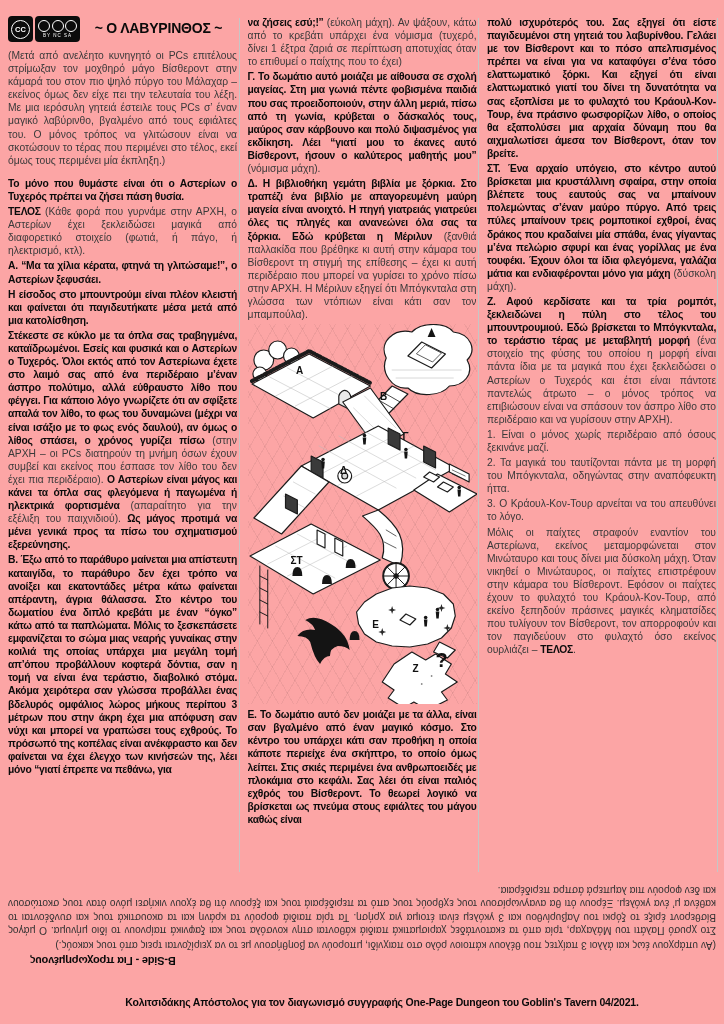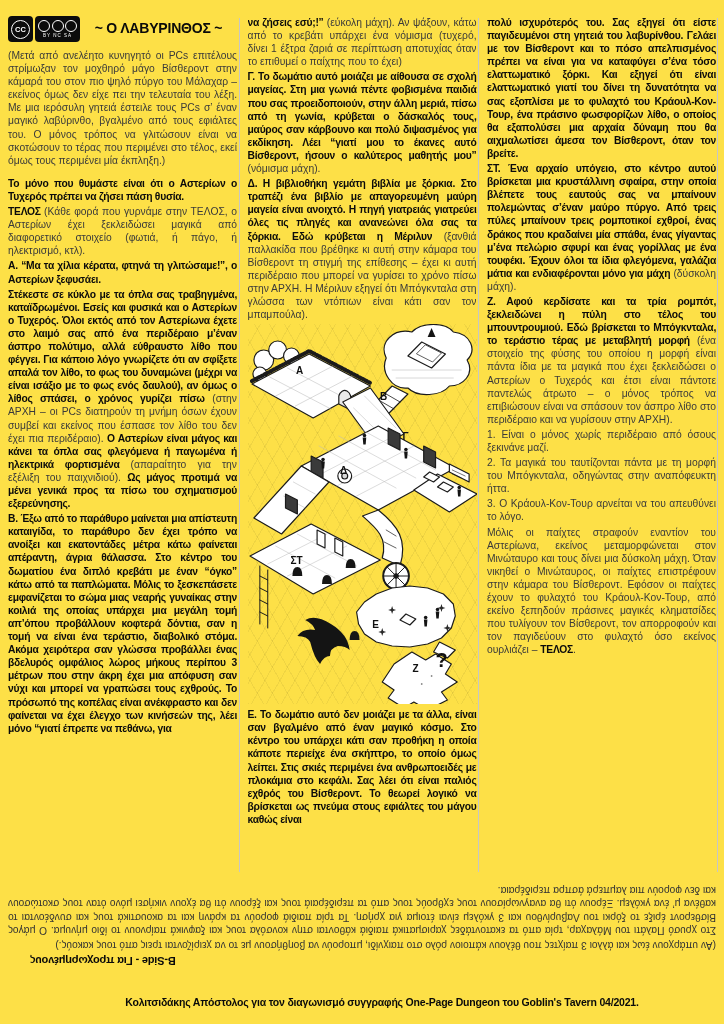--- a/index.html
+++ b/index.html
@@ -1,16 +1,16 @@
 <!DOCTYPE html>
 <html><head>
 <meta charset="utf-8">
 <style>
   html,body{margin:0;padding:0;background:#888;}
-  .page{position:relative;width:724px;height:1024px;background:#fde047;margin:0 auto;
+  .page{position:relative;width:724px;height:1024px;background:#fca5a5;margin:0 auto;
         font-family:"Liberation Sans",sans-serif;color:#222;overflow:hidden;}
   .cols{position:absolute;left:8px;top:16px;width:708px;height:860px;display:flex;overflow:hidden;}
   .col{width:229px;overflow:hidden;}
   .col + .col{margin-left:10.5px;}
   .vdiv{position:absolute;top:18px;height:854px;width:1px;background:#c6c6c6;}
   .titlerow{display:flex;align-items:flex-start;margin:0 0 7px 0;}
   .cc{display:flex;gap:2px;}
   .cc-plate{background:#0c0c0c;border-radius:4px;height:24px;display:flex;flex-direction:column;
             align-items:center;justify-content:center;padding:1px 3px;}
   .cc-big{width:17px;height:17px;border:1.6px solid #fff;border-radius:50%;color:#fff;
@@ -61,22 +61,23 @@
               <div class="cc-sm"></div>
             </div>
             <div class="cc-cap">BY NC SA</div>
           </div>
         </div>
         <div class="doc-title">~ Ο ΛΑΒΥΡΙΝΘΟΣ ~</div>
       </div>
       <div>
           <p class="para"><span class="rr">(Μετά από ανελέητο κυνηγητό οι PCs επιτέλους στρίμωξαν τον μοχθηρό μάγο Βίσθεροντ στην κάμαρά του στον πιο ψηλό πύργο του Μάλαχαρ – εκείνος όμως δεν είχε πει την τελευταία του λέξη. Με μια ιερόσυλη γητειά έστειλε τους PCs σ’ έναν μαγικό λαβύρινθο, βγαλμένο από τους εφιάλτες του. Ο μόνος τρόπος να γλιτώσουν είναι να σκοτώσουν το τέρας που περιμένει στο τέλος, εκεί όμως τους περιμένει μία έκπληξη.)</span></p>
           <p class="para" style="margin-top: 10px;"><span class="rb">Το μόνο που θυμάστε είναι ότι ο Αστερίων ο Τυχερός πρέπει να ζήσει πάση θυσία.</span></p>
-          <p class="para"><span class="rb">ΤΕΛΟΣ </span><span class="rr">(Κάθε φορά που γυρνάμε στην ΤΕΛΟΣ, ο Αστερίων έχει ξεκλειδώσει μαγικά από διαφορετικό στοιχείο (φωτιά, ή πάγο, ή ηλεκτρισμό, κτλ).</span></p>
+          <p class="para"><span class="rb">ΤΕΛΟΣ </span><span class="rr">(Κάθε φορά που γυρνάμε στην ΑΡΧΗ, ο Αστερίων έχει ξεκλειδώσει μαγικά από διαφορετικό στοιχείο (φωτιά, ή πάγο, ή ηλεκτρισμό, κτλ).</span></p>
           <p class="para"><span class="rb">Α. “Μα τα χίλια κέρατα, φτηνά τη γλιτώσαμε!”, ο Αστερίων ξεφυσάει.</span></p>
+          <p class="para"><span class="rb">Η είσοδος στο μπουντρούμι είναι πλέον κλειστή και φαίνεται ότι παγιδευτήκατε μέσα μετά από μια κατολίσθηση.</span></p>
           <p class="para"><span class="rb">Στέκεστε σε κύκλο με τα όπλα σας τραβηγμένα, καταϊδρωμένοι. Εσείς και φυσικά και ο Αστερίων ο Τυχερός. Όλοι εκτός από τον Αστερίωνα έχετε στο λαιμό σας από ένα περιδέραιο μ’έναν άσπρο πολύτιμο, αλλά εύθραυστο λίθο που φέγγει. Για κάποιο λόγο γνωρίζετε ότι αν σφίξετε απαλά τον λίθο, το φως του δυναμώνει (μέχρι να είναι ισάξιο με το φως ενός δαυλού), αν όμως ο λίθος σπάσει, ο χρόνος γυρίζει πίσω </span><span class="rr">(στην ΑΡΧΗ – οι PCs διατηρούν τη μνήμη όσων έχουν συμβεί και εκείνος που έσπασε τον λίθο του δεν έχει πια περιδέραιο). </span><span class="rb">Ο Αστερίων είναι μάγος και κάνει τα όπλα σας φλεγόμενα ή παγωμένα ή ηλεκτρικά φορτισμένα </span><span class="rr">(απαραίτητο για την εξέλιξη του παιχνιδιού). </span><span class="rb">Ως μάγος προτιμά να μένει γενικά προς τα πίσω του σχηματισμού εξερεύνησης.</span></p>
           <p class="para"><span class="rb">Β. Έξω από το παράθυρο μαίνεται μια απίστευτη καταιγίδα, το παράθυρο δεν έχει τρόπο να ανοίξει και εκατοντάδες μέτρα κάτω φαίνεται απέραντη, άγρια θάλασσα. Στο κέντρο του δωματίου ένα διπλό κρεβάτι με έναν “όγκο” κάτω από τα παπλώματα. Μόλις το ξεσκεπάσετε εμφανίζεται το σώμα μιας νεαρής γυναίκας στην κοιλιά της οποίας υπάρχει μια μεγάλη τομή απ’όπου προβάλλουν κοφτερά δόντια, σαν η τομή να είναι ένα τεράστιο, διαβολικό στόμα. Ακόμα χειρότερα σαν γλώσσα προβάλλει ένας βδελυρός ομφάλιος λώρος μήκους περίπου 3 μέτρων που στην άκρη έχει μια απόφυση σαν νύχι και μπορεί να γραπώσει τους εχθρούς. Το πρόσωπό της κοπέλας είναι ανέκφραστο και δεν φαίνεται να έχει έλεγχο των κινήσεών της, λέει μόνο “γιατί έπρεπε να πεθάνω, για</span></p>
         </div>
     </div>
 
     <div class="col">
       <div>
           <p class="para"><span class="rb">να ζήσεις εσύ;!” </span><span class="rr">(εύκολη μάχη). Αν ψάξουν, κάτω από το κρεβάτι υπάρχει ένα νόμισμα (τυχερό, δίνει 1 έξτρα ζαριά σε περίπτωση αποτυχίας όταν το επιθυμεί ο παίχτης που το έχει)</span></p>
           <p class="para"><span class="rb">Γ. Το δωμάτιο αυτό μοιάζει με αίθουσα σε σχολή μαγείας. Στη μια γωνιά πέντε φοβισμένα παιδιά που σας προειδοποιούν, στην άλλη μεριά, πίσω από τη γωνία, κρύβεται ο δάσκαλός τους, μαύρος σαν κάρβουνο και πολύ διψασμένος για εκδίκηση. Λέει “γιατί μου το έκανες αυτό Βίσθεροντ, ήσουν ο καλύτερος μαθητής μου” </span><span class="rr">(νόμισμα μάχη).</span></p>
           <p class="para"><span class="rb">Δ. Η βιβλιοθήκη γεμάτη βιβλία με ξόρκια. Στο τραπέζι ένα βιβλίο με απαγορευμένη μαύρη μαγεία είναι ανοιχτό. Η πηγή γιατρειάς γιατρεύει όλες τις πληγές και ανανεώνει όλα σας τα ξόρκια. Εδώ κρύβεται η Μέριλυν </span><span class="rr">(ξανθιά παλλακίδα που βρέθηκε κι αυτή στην κάμαρα του Βίσθεροντ τη στιγμή της επίθεσης – έχει κι αυτή περιδέραιο που μπορεί να γυρίσει το χρόνο πίσω στην ΑΡΧΗ. Η Μέριλυν εξηγεί ότι Μπόγκνταλα στη γλώσσα των ντόπιων είναι κάτι σαν τον μπαμπούλα).</span></p>

